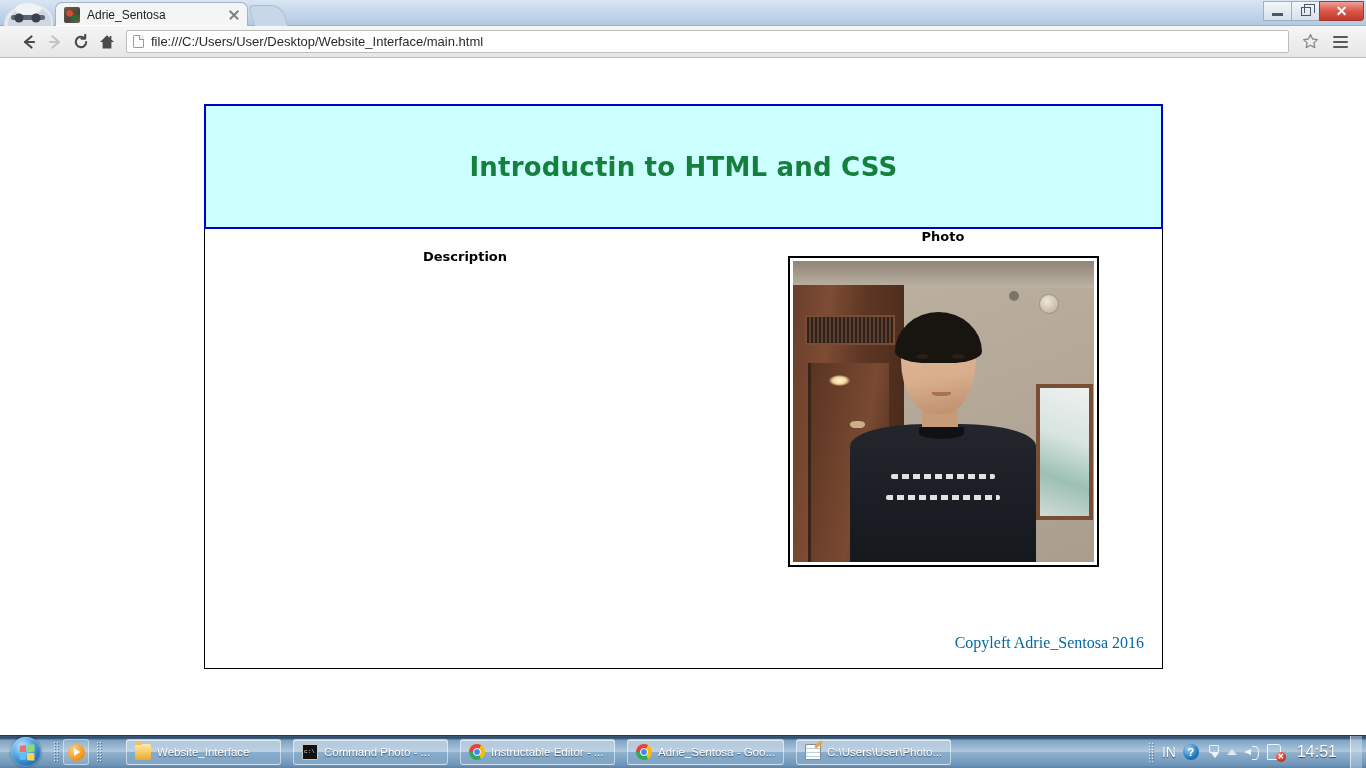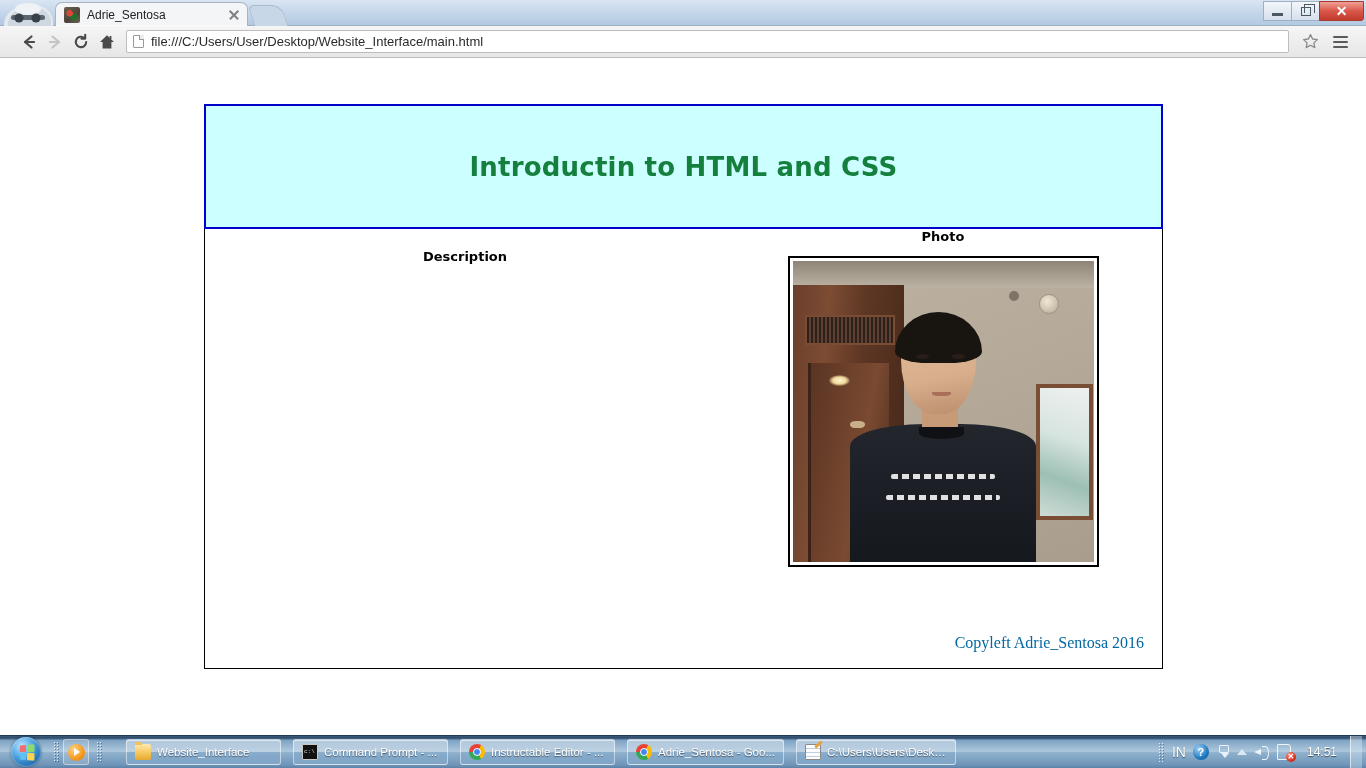--- a/index.html
+++ b/index.html
@@ -613,21 +613,21 @@
   }
   .flag-x {
     position: absolute; right: -2px; bottom: -2px;
     width: 10px; height: 10px; border-radius: 50%;
     background: radial-gradient(circle at 35% 30%, #ff8a7a, #d32f1f 65%, #99160b);
     color: #fff; font-size: 8px; font-weight: bold;
     display: flex; align-items: center; justify-content: center;
     line-height: 1;
   }
   .tray-clock {
-    color: #fff; font-size: 12px;
+    color: #fff; font-size: 16px;
     text-shadow: 0 1px 1px rgba(0,0,0,.55);
     padding: 0 6px;
     white-space: nowrap;
   }
   .show-desktop {
     width: 12px; height: 33px;
     background: linear-gradient(to bottom, rgba(255,255,255,.35), rgba(190,215,235,.45));
     border-left: 1px solid rgba(255,255,255,.6);
   }
 </style>
@@ -787,36 +787,36 @@
 
   <div class="task-buttons">
 
     <div class="task-btn">
       <span class="tb-icon icon-folder"></span>
       <span class="label">Website_Interface</span>
     </div>
 
     <div class="task-btn">
       <span class="tb-icon icon-cmd"></span>
-      <span class="label">Command Prompt - ...</span>
+      <span class="label">Command Photo - ...</span>
     </div>
 
     <div class="task-btn">
       <span class="tb-icon icon-chrome"></span>
       <span class="label">Instructable Editor - ...</span>
     </div>
 
     <div class="task-btn">
       <span class="tb-icon icon-chrome"></span>
       <span class="label">Adrie_Sentosa - Goo...</span>
     </div>
 
     <div class="task-btn">
       <span class="tb-icon icon-notepad"></span>
-      <span class="label">C:\Users\Users\Deskt...</span>
+      <span class="label">C:\Users\User\Photo...</span>
     </div>
   </div>
 
   <div class="tray">
     <span class="tray-grip"></span>
     <span class="tray-lang">IN</span>
     <span class="tray-help">?</span>
     <span class="tray-net"></span>
     <span class="tray-up"></span>
     <span class="tray-vol"></span>

